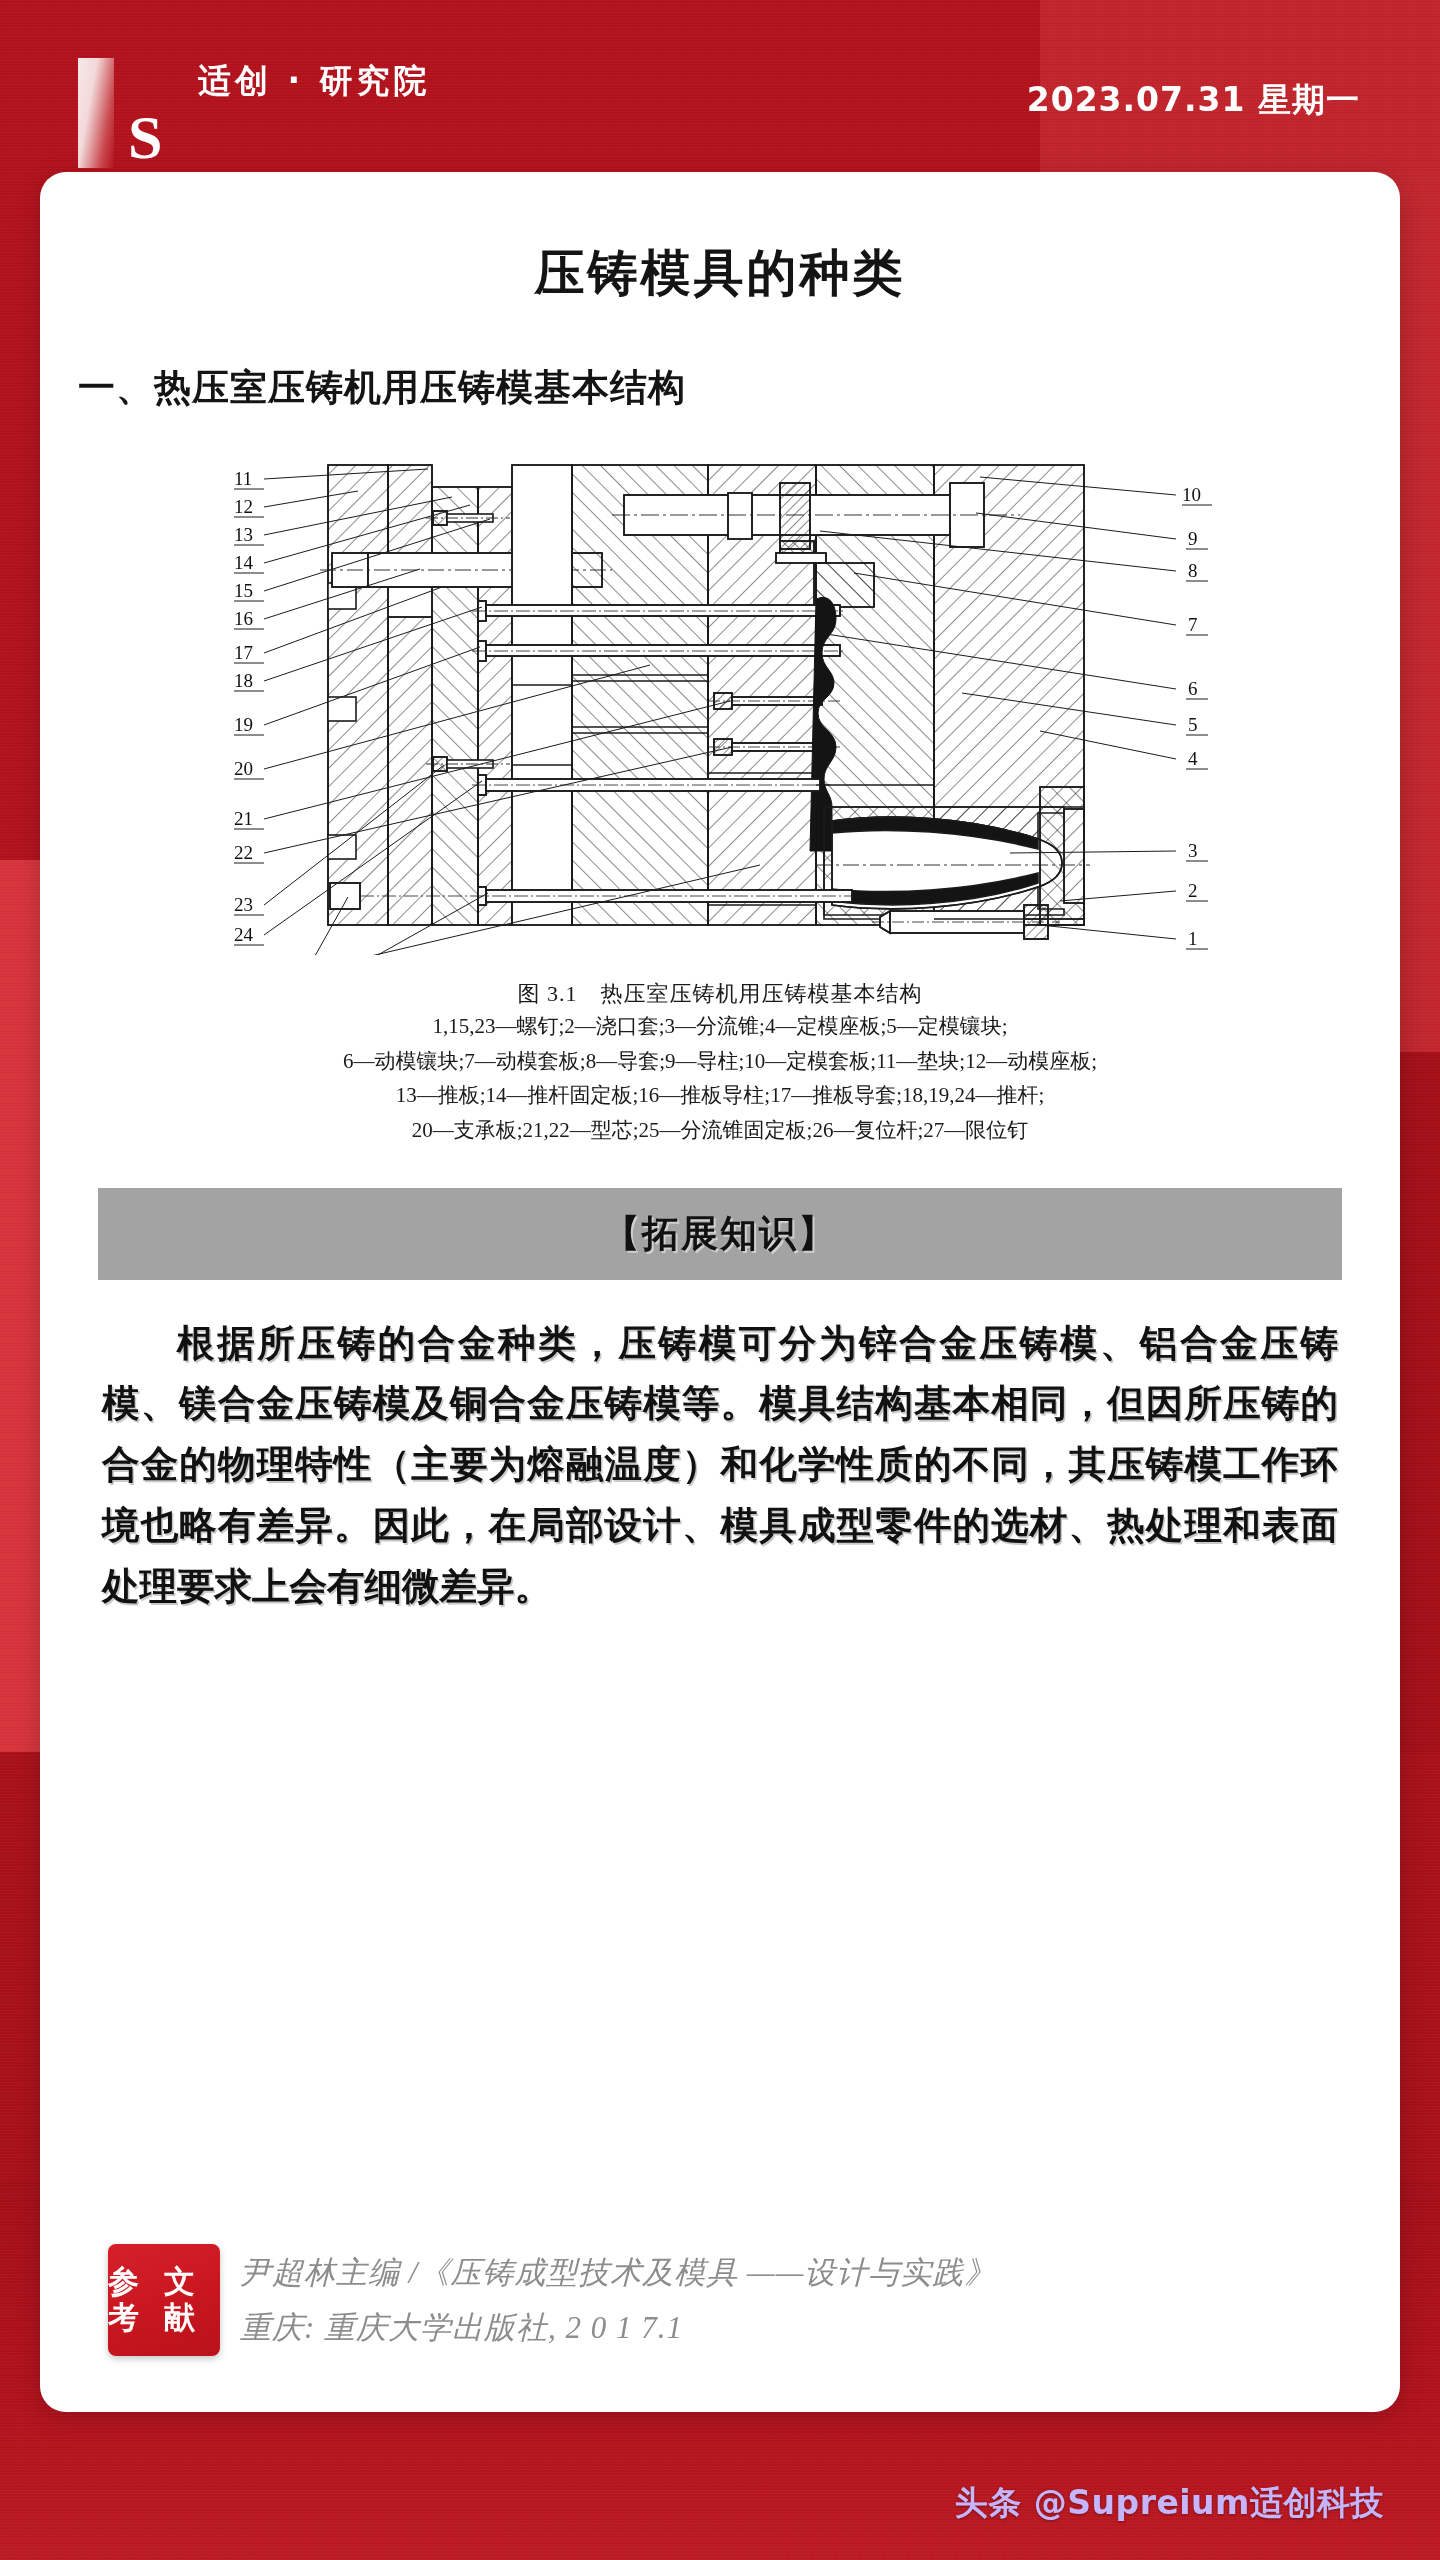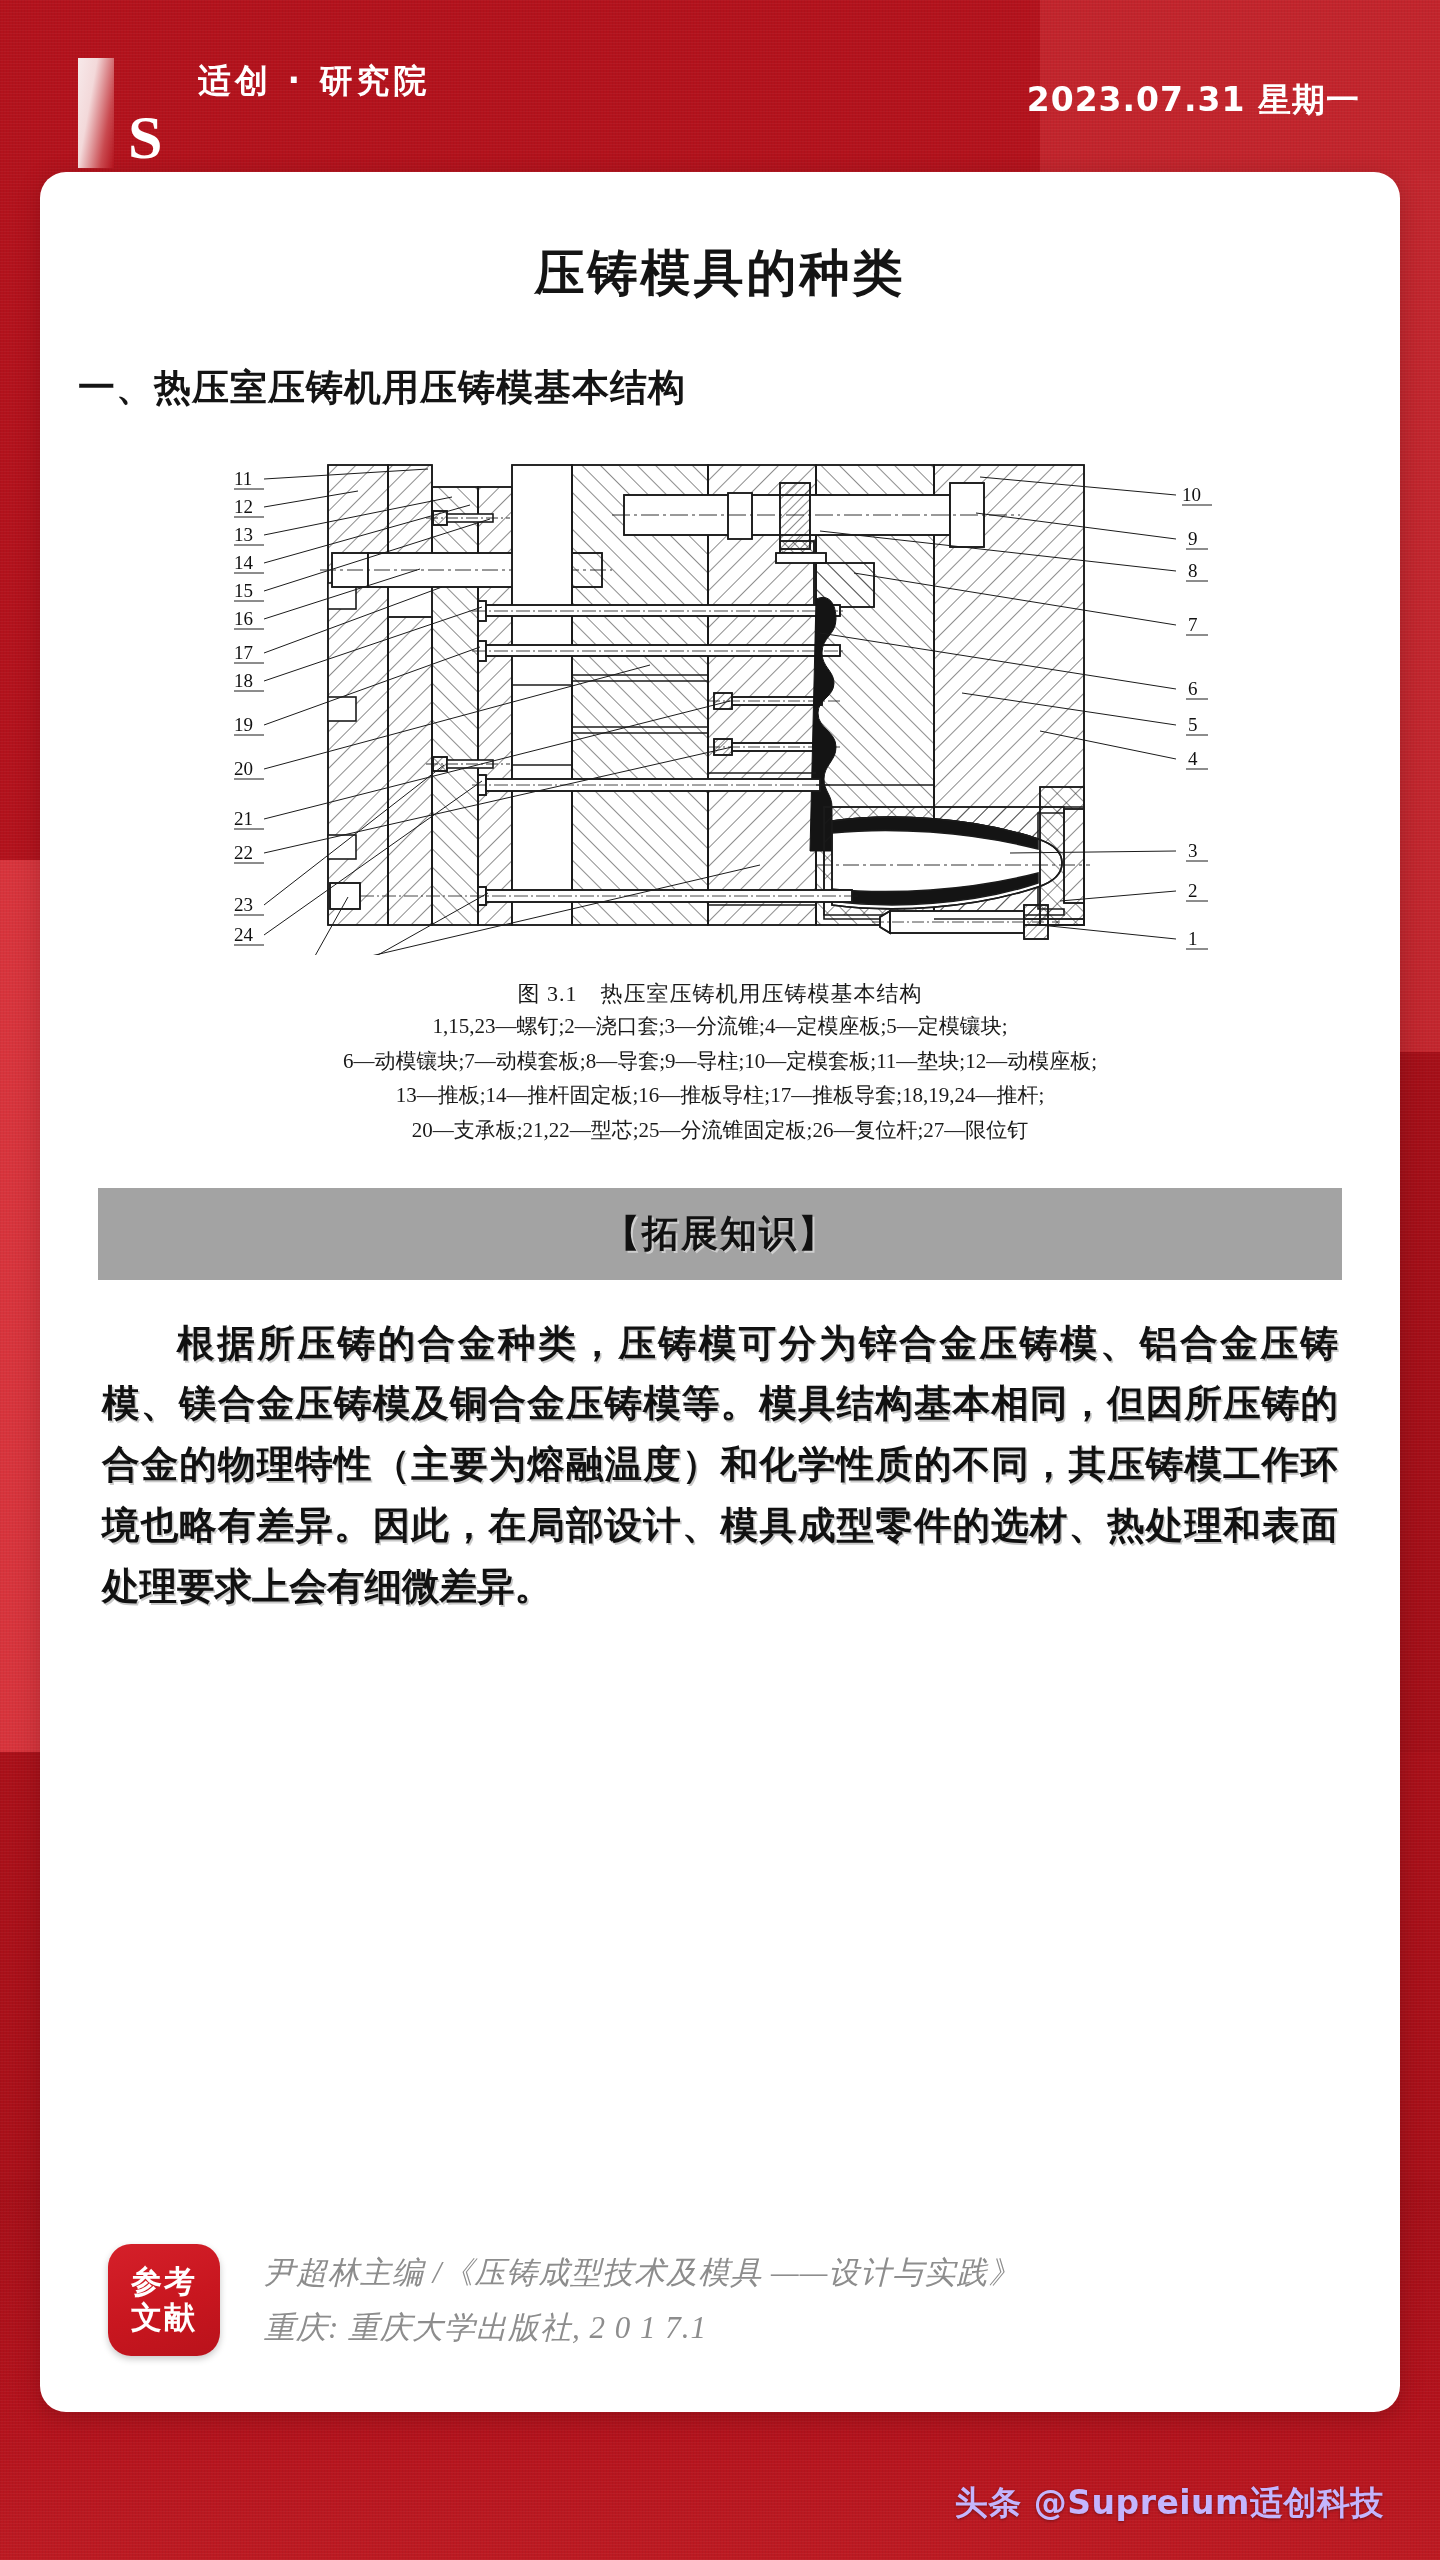--- a/index.html
+++ b/index.html
@@ -98,29 +98,29 @@
     font-family:"Liberation Serif","DejaVu Serif",serif;
     font-weight:bold;
     font-size:37.5px; line-height:1.62; text-align:justify;
     text-indent:2em;
     text-shadow:1.5px 1.5px 0 #c9c9c9;
   }
 
   
   #reference { position:absolute; left:68px; bottom:56px; display:flex; align-items:center; }
   #ref-badge {
-    width:112px; height:112px; border-radius:23px;
+    width:112px; height:112px; border-radius:8px;
     background:linear-gradient(160deg,#d5202a 0%, #c8161f 55%, #b9121b 100%);
-    color:#fff; display:flex; flex-direction:column;
+    color:#fff; display:flex; flex-direction:row;
     align-items:center; justify-content:center;
     font-family:"Liberation Serif","DejaVu Serif",serif;
     font-weight:bold; font-size:31px; line-height:1.16; letter-spacing:2px;
     box-shadow:0 3px 7px rgba(0,0,0,.22);
   }
-  #ref-lines { margin-left:44px; }
+  #ref-lines { margin-left:20px; }
   .ref-line {
     color:#8d8d8d;
     font-family:"Liberation Serif","DejaVu Serif",serif;
     font-style:italic; font-size:31px; line-height:1.78;
     letter-spacing:1px; white-space:nowrap;
   }
 
   
   #footer-handle {
     position:absolute; right:56px; bottom:34px; z-index:4;

